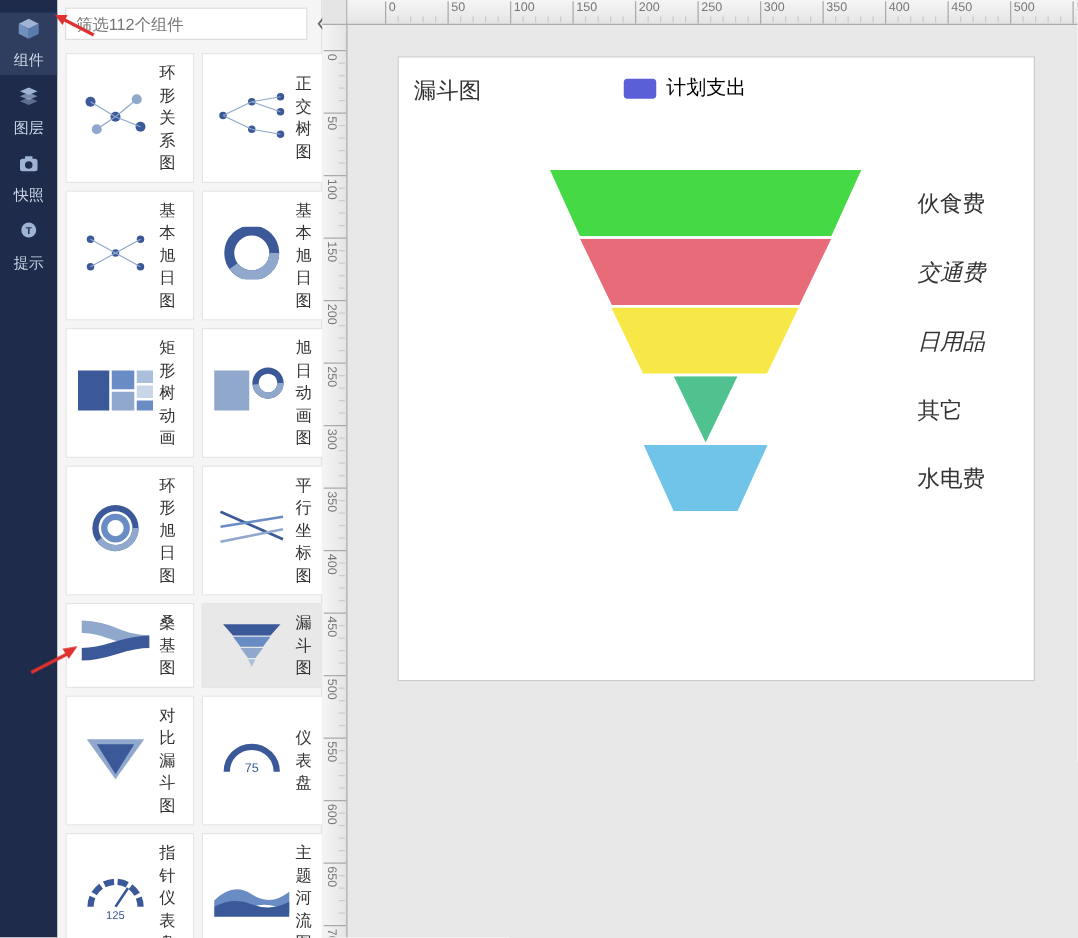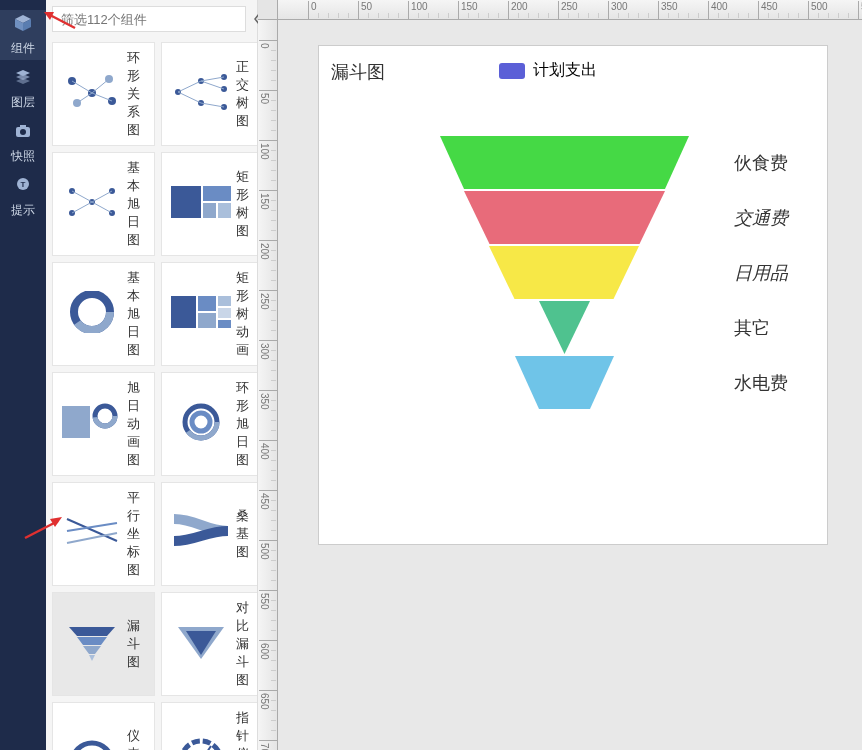--- a/index.html
+++ b/index.html
@@ -168,31 +168,20 @@
               <circle cx="55" cy="10" r="3" fill="#3b5998"></circle>
               <circle cx="15" cy="32" r="3" fill="#3b5998"></circle>
               <circle cx="55" cy="32" r="3" fill="#3b5998"></circle>
               <line x1="35" y1="21" x2="15" y2="10" stroke="#8fa8cc"></line>
               <line x1="35" y1="21" x2="55" y2="10" stroke="#8fa8cc"></line>
               <line x1="35" y1="21" x2="15" y2="32" stroke="#8fa8cc"></line>
               <line x1="35" y1="21" x2="55" y2="32" stroke="#8fa8cc"></line>
             </svg>
           </div>
           <div class="tile-label">基本旭日图</div>
-        </div>
-        <div class="component-tile">
-          <div class="tile-preview">
-            <svg width="70" height="42" viewBox="0 0 70 42">
-              <rect x="5" y="5" width="30" height="32" fill="#3b5998"></rect>
-              <rect x="37" y="5" width="28" height="15" fill="#6a8cc4"></rect>
-              <rect x="37" y="22" width="13" height="15" fill="#8fa8cc"></rect>
-              <rect x="52" y="22" width="13" height="15" fill="#aabfdb"></rect>
-            </svg>
-          </div>
-          <div class="tile-label">矩形树图</div>
         </div>
         <div class="component-tile">
           <div class="tile-preview">
             <svg width="70" height="42" viewBox="0 0 70 42">
               <circle cx="35" cy="21" r="18" fill="none" stroke="#3b5998" stroke-width="8"></circle>
               <circle cx="35" cy="21" r="18" fill="none" stroke="#8fa8cc" stroke-width="8" stroke-dasharray="45 70"></circle>
             </svg>
           </div>
           <div class="tile-label">基本旭日图</div>
         </div>

